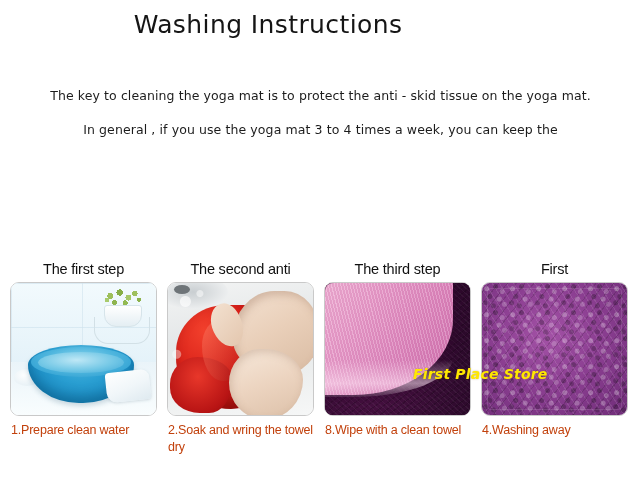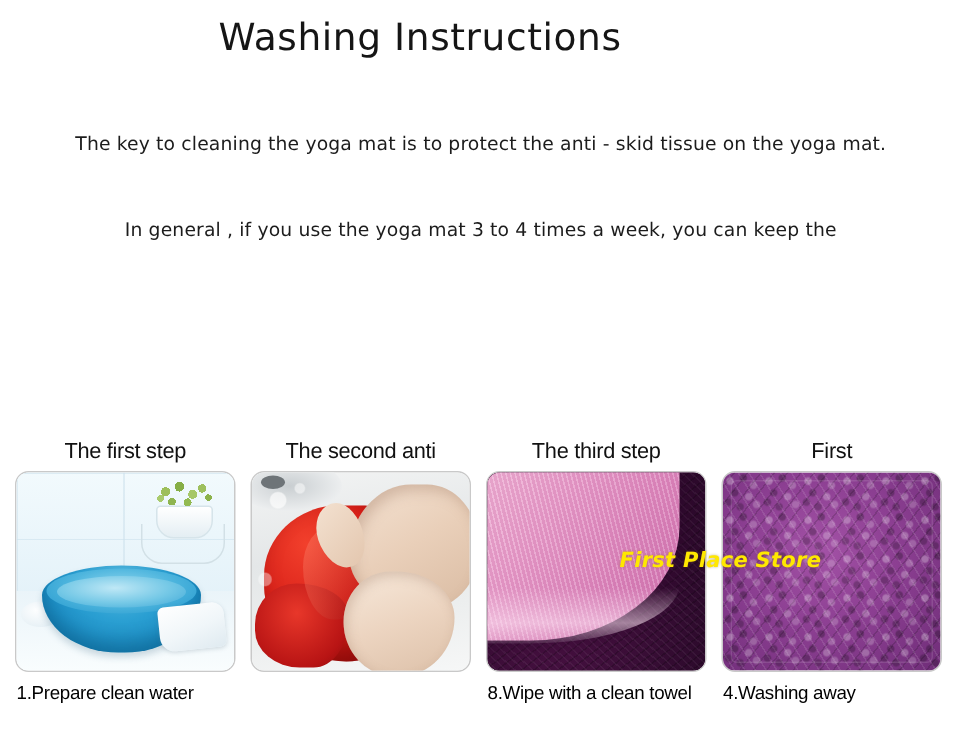--- a/index.html
+++ b/index.html
@@ -18,21 +18,21 @@
   #page {
     position: relative;
     width: 641px;
     height: 488px;
     background: #ffffff;
   }
 
   
   .title {
     position: absolute;
-    left: 16px;
+    left: 4px;
     top: 10px;
     width: 528px;
     text-align: center;
     font-size: 25px;
     font-weight: 400;
     letter-spacing: 0.4px;
     color: #151515;
     font-family: "DejaVu Sans", sans-serif;
   }
 
@@ -44,32 +44,31 @@
     width: 641px;
   }
   .intro-line {
     text-align: center;
     font-size: 12.5px;
     color: #1c1c1c;
     font-family: "DejaVu Sans", sans-serif;
     letter-spacing: 0.1px;
     white-space: nowrap;
   }
-  .intro-line.l1 { margin-bottom: 42px; }
+  .intro-line.l1 { margin-bottom: 19px; }
   .intro-line.l2 { margin-bottom: 15px; }
 
   
   .steps {
     position: absolute;
     left: 10px;
     top: 258px;
     width: 621px;
     display: flex;
     gap: 10px;
-    margin-top: 32px;
   }
   .step {
     width: 147px;
     display: flex;
     flex-direction: column;
   }
   .step-heading {
     height: 24px;
     line-height: 22px;
     text-align: center;
@@ -86,21 +85,21 @@
     border-radius: 9px;
     overflow: hidden;
     background: #ffffff;
     border: 1px solid #c9c9c9;
     box-sizing: border-box;
   }
   .step-caption {
     margin-top: 6px;
     font-size: 12.5px;
     line-height: 17px;
-    color: #000000;
+    color: #c2410c;
     font-family: "Liberation Sans", sans-serif;
     letter-spacing: -0.2px;
     text-align: left;
     padding-left: 1px;
   }
 
   
   .p1-bg {
     position: absolute; inset: 0;
     background:
@@ -348,20 +347,21 @@
         <div class="p2-sink"></div>
         <div class="p2-drain"></div>
         <div class="p2-cloth"></div>
         <div class="p2-cloth2"></div>
         <div class="p2-cloth-fold"></div>
         <div class="p2-hand-r"></div>
         <div class="p2-hand-l"></div>
         <div class="p2-thumb"></div>
         <div class="p2-splash"></div>
       </div>
+      <div class="step-caption">2.Soak and wring the towel dry</div>
     </div>
 
     <div class="step">
       <div class="step-heading">The third step</div>
       <div class="photo">
         <div class="p3-bg"></div>
         <div class="p3-purple"></div>
         <div class="p3-purple-tex"></div>
         <div class="p3-pink"></div>
         <div class="p3-pink-tex"></div>

